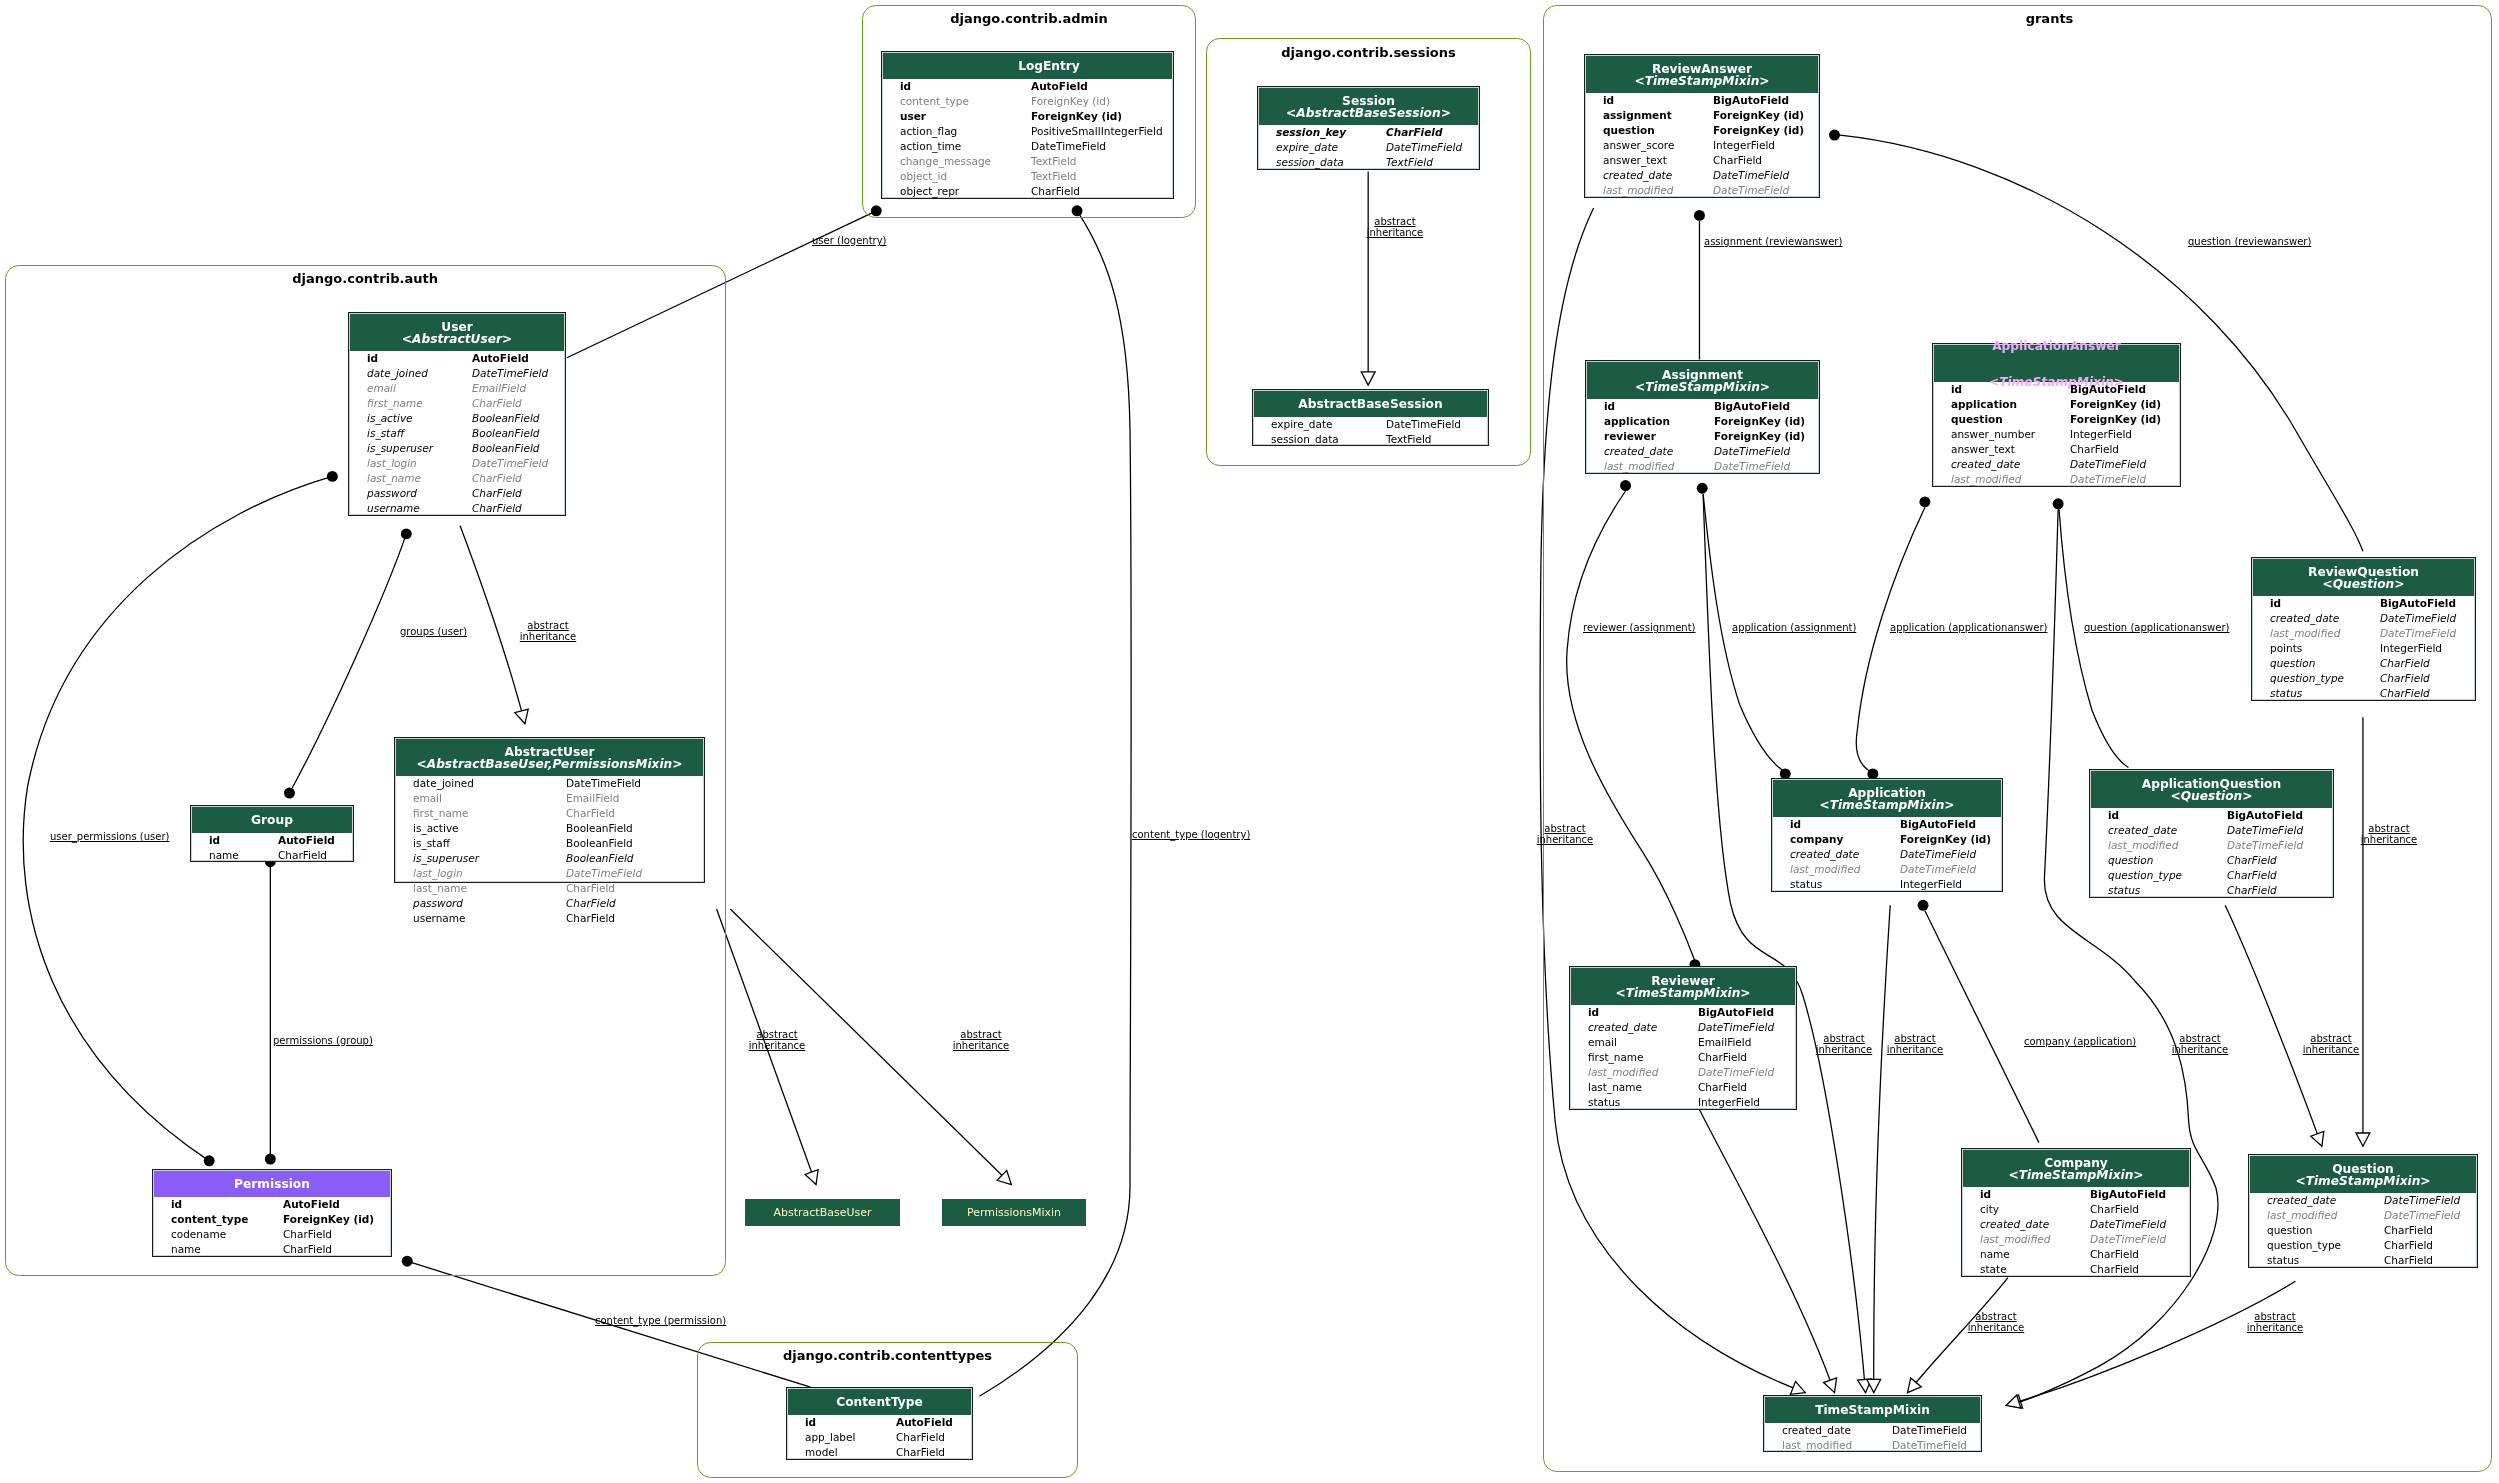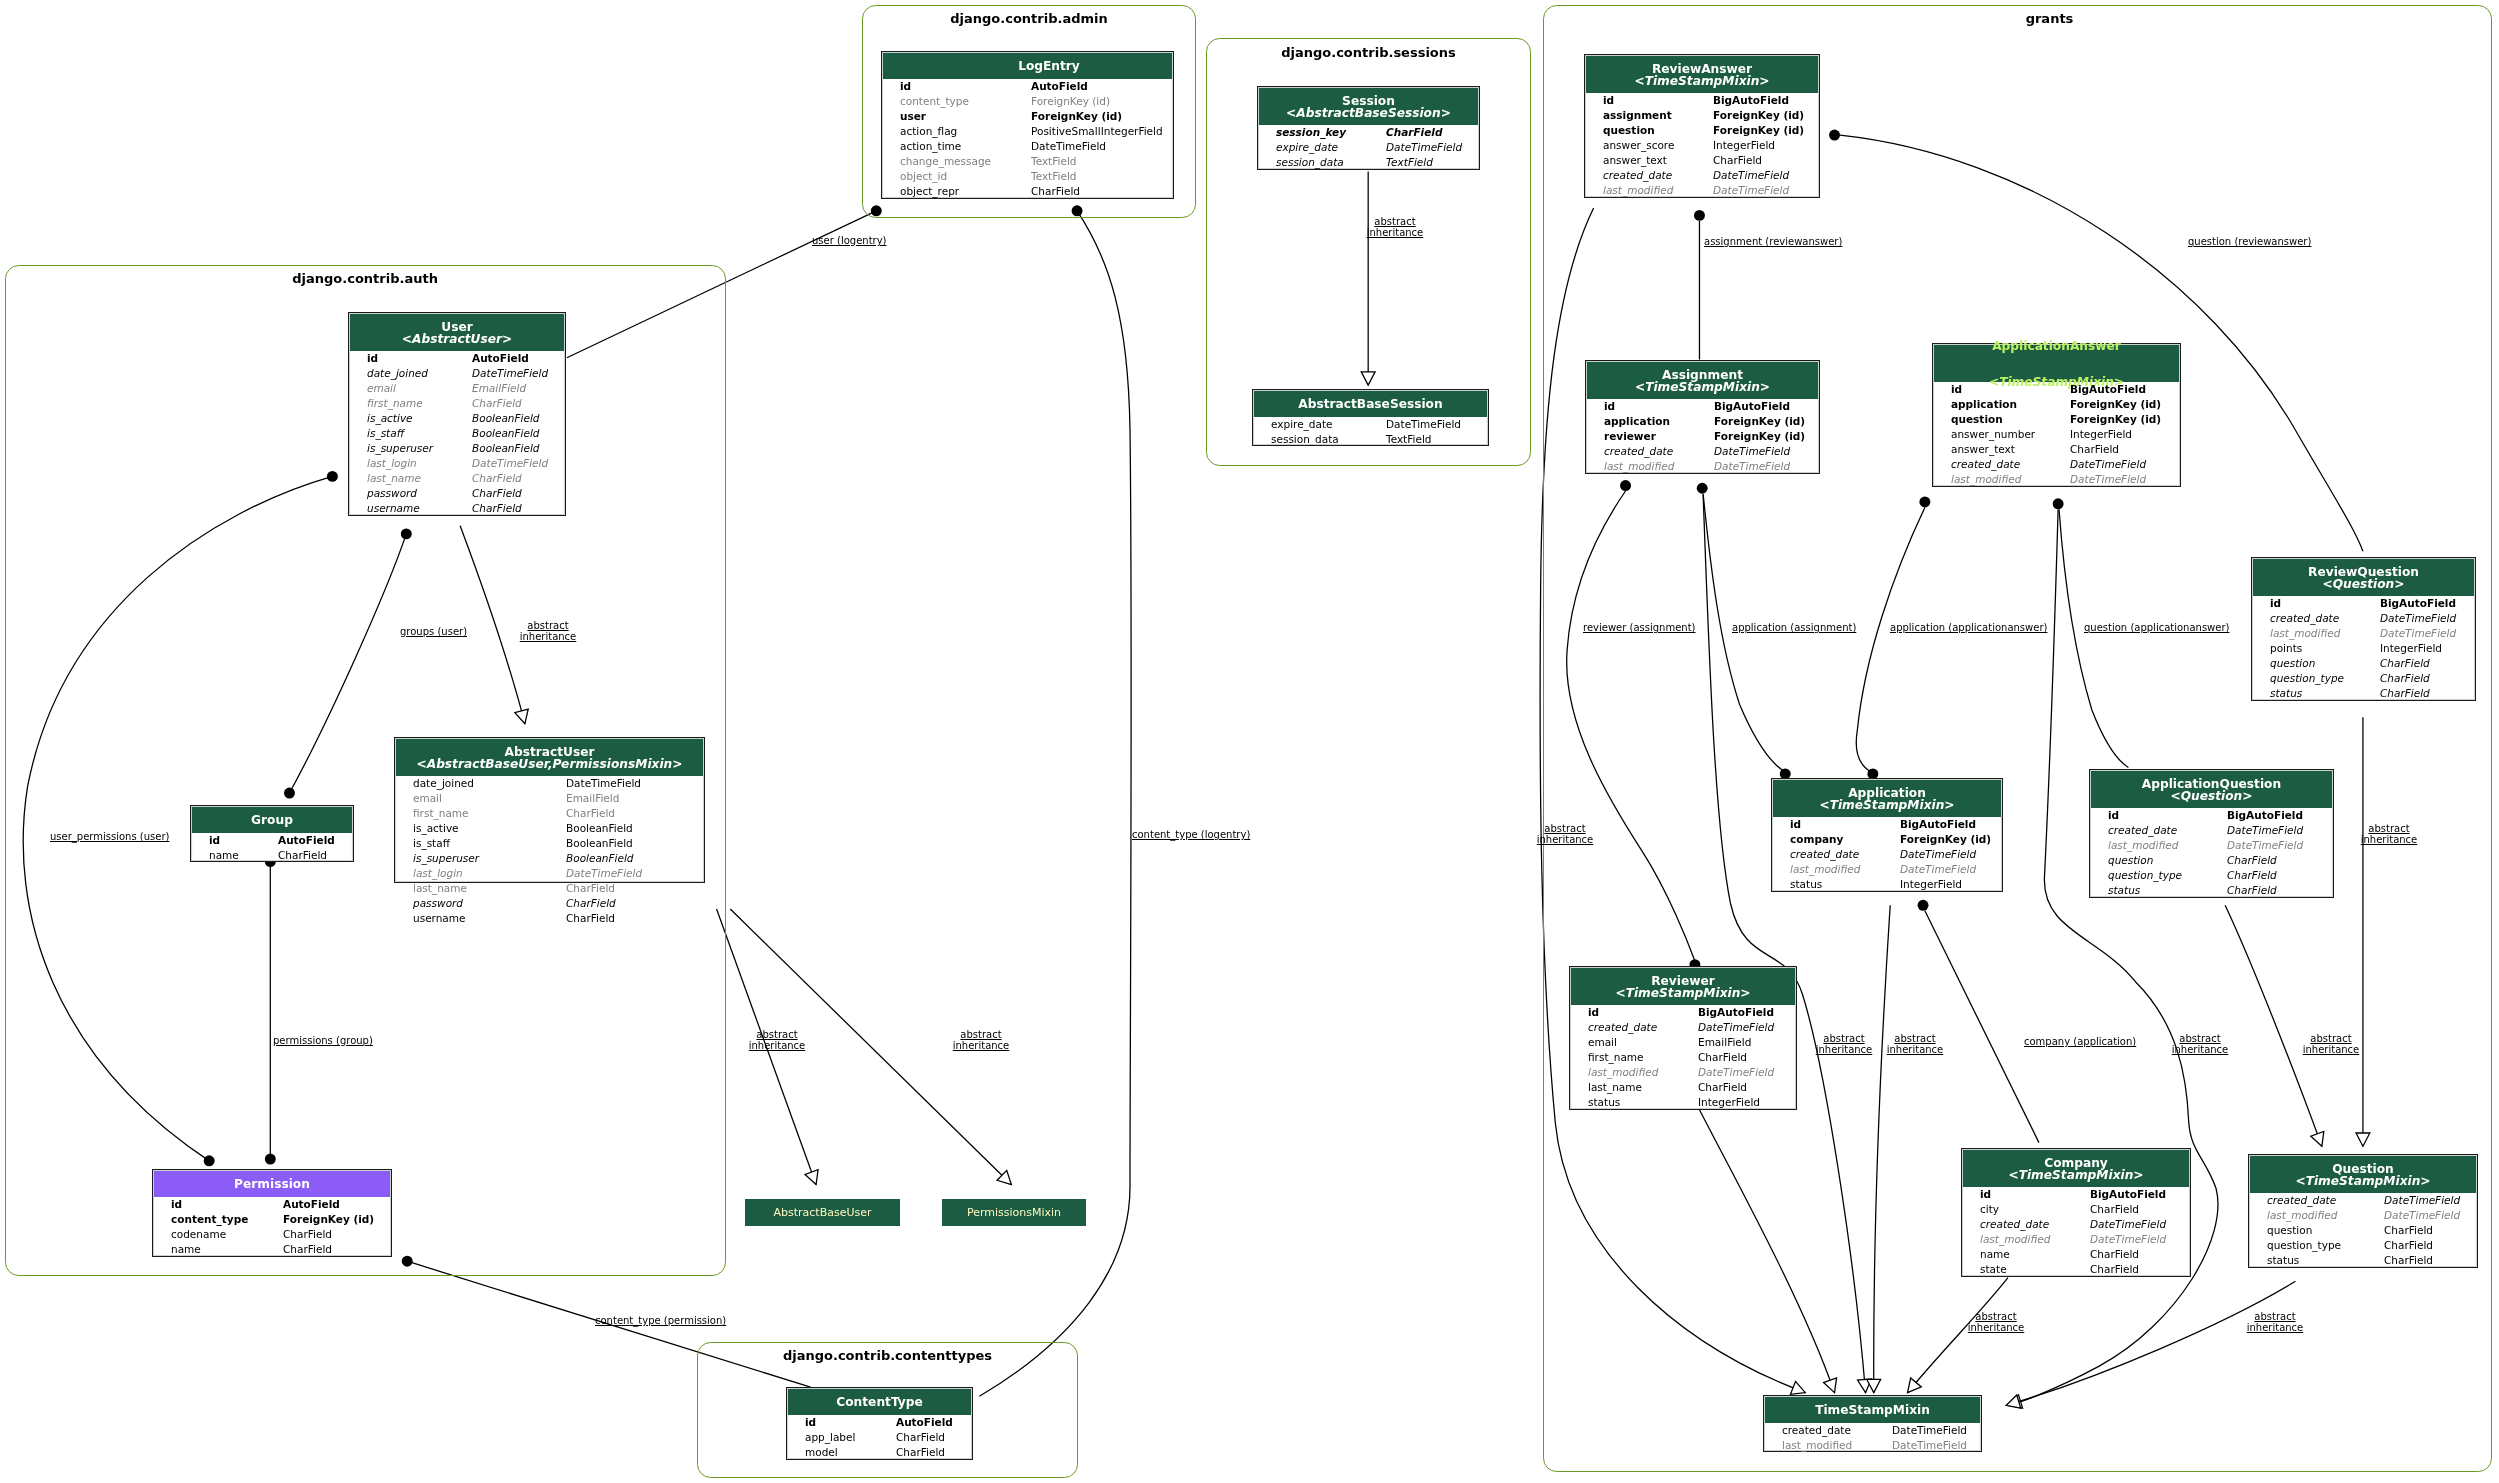--- a/index.html
+++ b/index.html
@@ -442,21 +442,21 @@
           <span class="nm i ">created_date</span>
           <span class="ty i " style="left: 128px;">DateTimeField</span>
         </div>
         <div class="r" style="height: 15px; line-height: 15px;">
           <span class="nm i m ">last_modified</span>
           <span class="ty i m " style="left: 128px;">DateTimeField</span>
         </div>
       </div>
     </div>
     <div class="ent" style="left: 1932px; top: 343px; width: 249px; height: 144px; border-color: rgb(27, 27, 27);">
-      <div class="ent-hdr" style="height: 37px; background: rgb(28, 92, 66); color: #bef264; margin: 1.1px 1.1px 0px; gap: 24px;">
+      <div class="ent-hdr" style="height: 37px; background: rgb(28, 92, 66); color: #f0abfc; margin: 1.1px 1.1px 0px; gap: 24px;">
         <span>ApplicationAnswer</span>
         <span class="st">&lt;TimeStampMixin&gt;</span>
       </div>
       <div style="position: relative;">
         <div class="r" style="height: 15px; line-height: 15px;">
           <span class="nm b ">id</span>
           <span class="ty b " style="left: 137px;">BigAutoField</span>
         </div>
         <div class="r" style="height: 15px; line-height: 15px;">
           <span class="nm b ">application</span>

